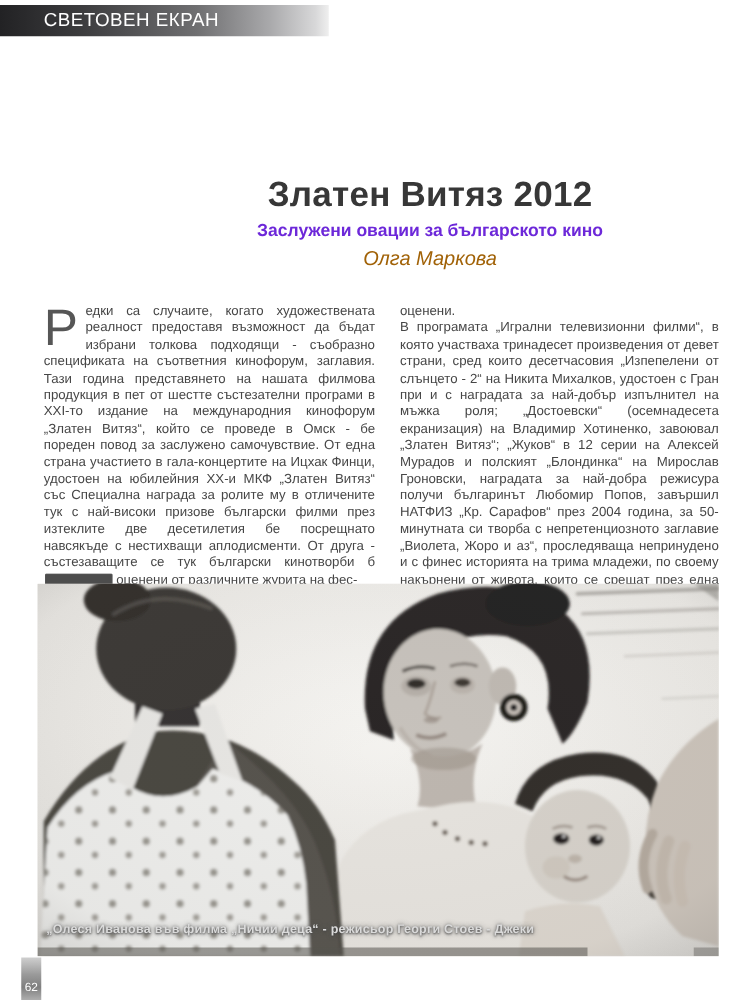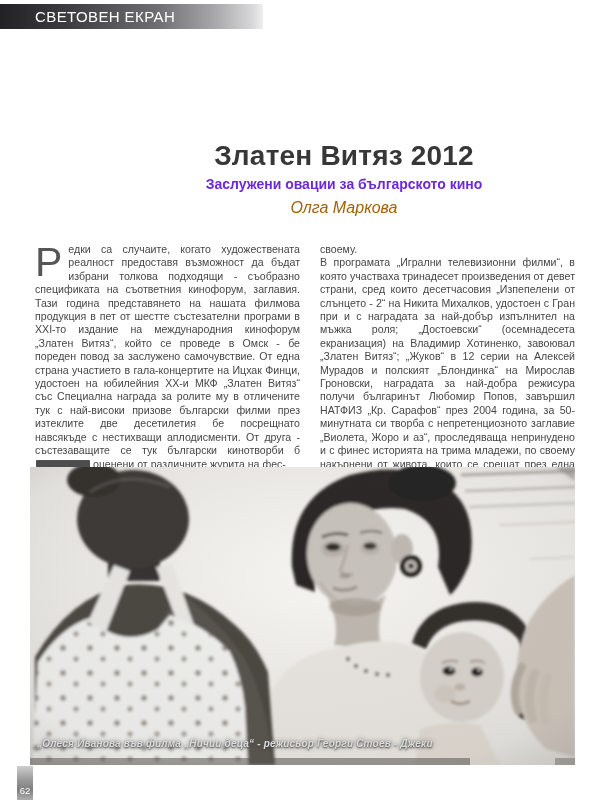--- a/index.html
+++ b/index.html
@@ -40,21 +40,21 @@
     vertical-align:-1px;margin:0 3px 0 1px;border-radius:1px;
     box-shadow:0 0 1px #7a7a7a inset;
   }
   .col-right p{margin:0;}
 
   
   .photo{position:absolute;left:30px;top:467px;width:545px;height:298px;background:#e9e7e3;}
   .photo svg{display:block;width:100%;height:100%;}
   .caption{
     position:absolute;left:7px;bottom:16px;max-width:440px;
-    font-size:10px;font-style:italic;font-weight:bold;color:#dadada;letter-spacing:.2px;
+    font-size:10px;font-weight:bold;color:#dadada;letter-spacing:.2px;
     text-shadow:0 1px 2px rgba(60,60,60,.95),0 0 4px rgba(95,95,95,.85);
     white-space:nowrap;
   }
 
   
   .page-tab{
     position:absolute;left:17px;top:766px;width:16px;height:34px;
     background:linear-gradient(180deg,#cfcfcf 0%,#9a9a9a 40%,#7f7f7f 70%,#aeaeae 100%);
     display:flex;align-items:flex-end;justify-content:center;
   }
@@ -73,21 +73,21 @@
     <h1>Златен Витяз 2012</h1>
     <h2>Заслужени овации за българското кино</h2>
     <div class="author">Олга Маркова</div>
   </div>
 
   <div class="columns">
     <div class="col-left">
       <span class="dropcap">Р</span><span>едки са случаите, когато художествената реалност предоставя възможност да бъдат избрани толкова подходящи - съобразно спецификата на съответния кинофорум, заглавия. Тази година представянето на нашата филмова продукция в пет от шестте състезателни програми в XXI-то издание на международния кинофорум „Златен Витяз“, който се проведе в Омск - бе пореден повод за заслужено самочувствие. От една страна участието в гала-концертите на Ицхак Финци, удостоен на юбилейния XX-и МКФ „Златен Витяз“ със Специална награда за ролите му в отличените тук с най-високи призове български филми през изтеклите две десетилетия бе посрещнато навсякъде с нестихващи аплодисменти. От друга - състезаващите се тук български кинотворби б</span><span class="redaction"></span><span>оценени от различните журита на фес-</span>
     </div>
     <div class="col-right">
-      <p>своему.</p>
+      <p>оценени.</p>
       <p>В програмата „Игрални телевизионни филми“, в която участваха тринадесет произведения от девет страни, сред които десетчасовия „Изпепелени от слънцето - 2“ на Никита Михалков, удостоен с Гран при и с наградата за най-добър изпълнител на мъжка роля; „Достоевски“ (осемнадесета екранизация) на Владимир Хотиненко, завоювал „Златен Витяз“; „Жуков“ в 12 серии на Алексей Мурадов и полският „Блондинка“ на Мирослав Гроновски, наградата за най-добра режисура получи българинът Любомир Попов, завършил НАТФИЗ „Кр. Сарафов“ през 2004 година, за 50-минутната си творба с непретенциозното заглавие „Виолета, Жоро и аз“, проследяваща непринудено и с финес историята на трима младежи, по своему накърнени от живота, които се срещат през една нощ и</p>
     </div>
   </div>
 
   <div class="photo">
     <svg viewBox="0 0 545 298" preserveAspectRatio="none">
       <defs>
         <radialGradient id="bgGlow" cx="55%" cy="32%" r="85%">
           <stop offset="0%" stop-color="#f6f5f2"></stop>
           <stop offset="55%" stop-color="#ebe9e5"></stop>

